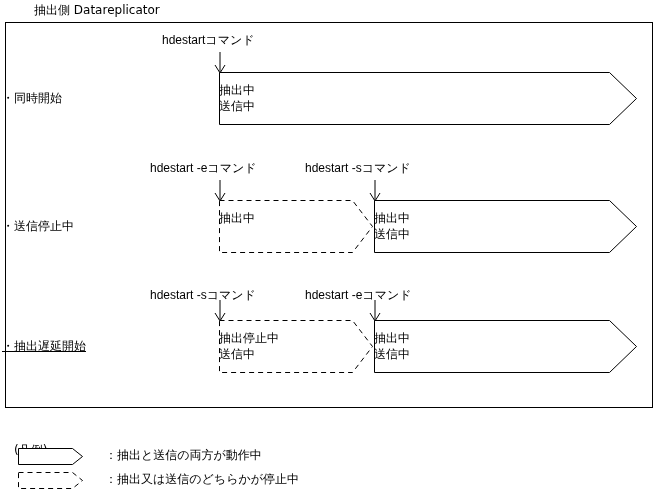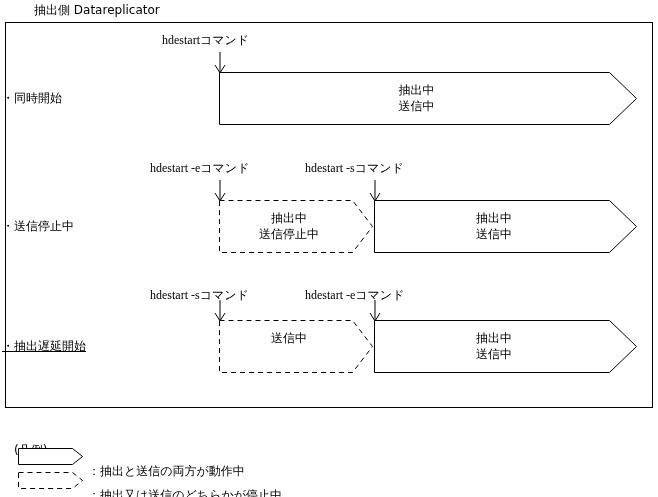--- a/index.html
+++ b/index.html
@@ -42,47 +42,45 @@
     left: 2px;
   }
   #row-label-0 { top: 91px; }
   #row-label-1 { top: 219px; }
   #row-label-2 { top: 339px; text-decoration: underline; }
 
   .cmd-label {
     font-size: 12px;
     line-height: 15px;
     white-space: nowrap;
-    font-family: Liberation Serif, serif;
+    font-family: Liberation Sans, sans-serif;
   }
 
   .arrow-svg { display: block; }
 
   .arrow-text {
     font-size: 12px;
     line-height: 16px;
-    text-align: center;
     white-space: nowrap;
   }
 
   
   #legend-title {
     left: 14px;
     top: 420px;
     font-size: 12px;
     line-height: 15px;
     white-space: nowrap;
     margin-top: 23px;
   }
   .legend-row-text {
     font-size: 12px;
     line-height: 15px;
     white-space: nowrap;
-    left: 88px;
-    margin-top: 16px;
+    left: 105px;
   }
   #legend-text-0 { top: 448px; }
   #legend-text-1 { top: 472px; }
 </style>
 </head>
 <body>
 
 <div class="abs" id="diagram-title">抽出側 Datareplicator</div>
 
 <div class="abs" id="main-frame"></div>
@@ -126,21 +124,20 @@
   </svg>
 </div>
 
 <div class="abs" style="left:219px; top:200px;">
   <svg class="arrow-svg" width="155" height="53" viewBox="0 0 155 53">
     <polygon points="0.5,0.5 133.5,0.5 153.5,26.5 133.5,52.5 0.5,52.5" fill="#ffffff" stroke="#000000" stroke-width="1" stroke-dasharray="5,4"></polygon>
   </svg>
 </div>
 <div class="abs arrow-text" style="left:219px; top:210px; width:140px;">
   <div>抽出中</div>
-  <div>送信停止中</div>
 </div>
 
 <div class="abs" style="left:374px; top:200px;">
   <svg class="arrow-svg" width="264" height="53" viewBox="0 0 264 53">
     <polygon points="0.5,0.5 235.5,0.5 262.5,26.5 235.5,52.5 0.5,52.5" fill="#ffffff" stroke="#000000" stroke-width="1"></polygon>
   </svg>
 </div>
 <div class="abs arrow-text" style="left:374px; top:210px; width:240px;">
   <div>抽出中</div>
   <div>送信中</div>
@@ -163,20 +160,21 @@
     <polyline points="3,13 8,21 13,13" fill="none" stroke="#000" stroke-width="1"></polyline>
   </svg>
 </div>
 
 <div class="abs" style="left:219px; top:320px;">
   <svg class="arrow-svg" width="155" height="53" viewBox="0 0 155 53">
     <polygon points="0.5,0.5 133.5,0.5 153.5,26.5 133.5,52.5 0.5,52.5" fill="#ffffff" stroke="#000000" stroke-width="1" stroke-dasharray="5,4"></polygon>
   </svg>
 </div>
 <div class="abs arrow-text" style="left:219px; top:330px; width:140px;">
+  <div>抽出停止中</div>
   <div>送信中</div>
 </div>
 
 <div class="abs" style="left:374px; top:320px;">
   <svg class="arrow-svg" width="264" height="53" viewBox="0 0 264 53">
     <polygon points="0.5,0.5 235.5,0.5 262.5,26.5 235.5,52.5 0.5,52.5" fill="#ffffff" stroke="#000000" stroke-width="1"></polygon>
   </svg>
 </div>
 <div class="abs arrow-text" style="left:374px; top:330px; width:240px;">
   <div>抽出中</div>

